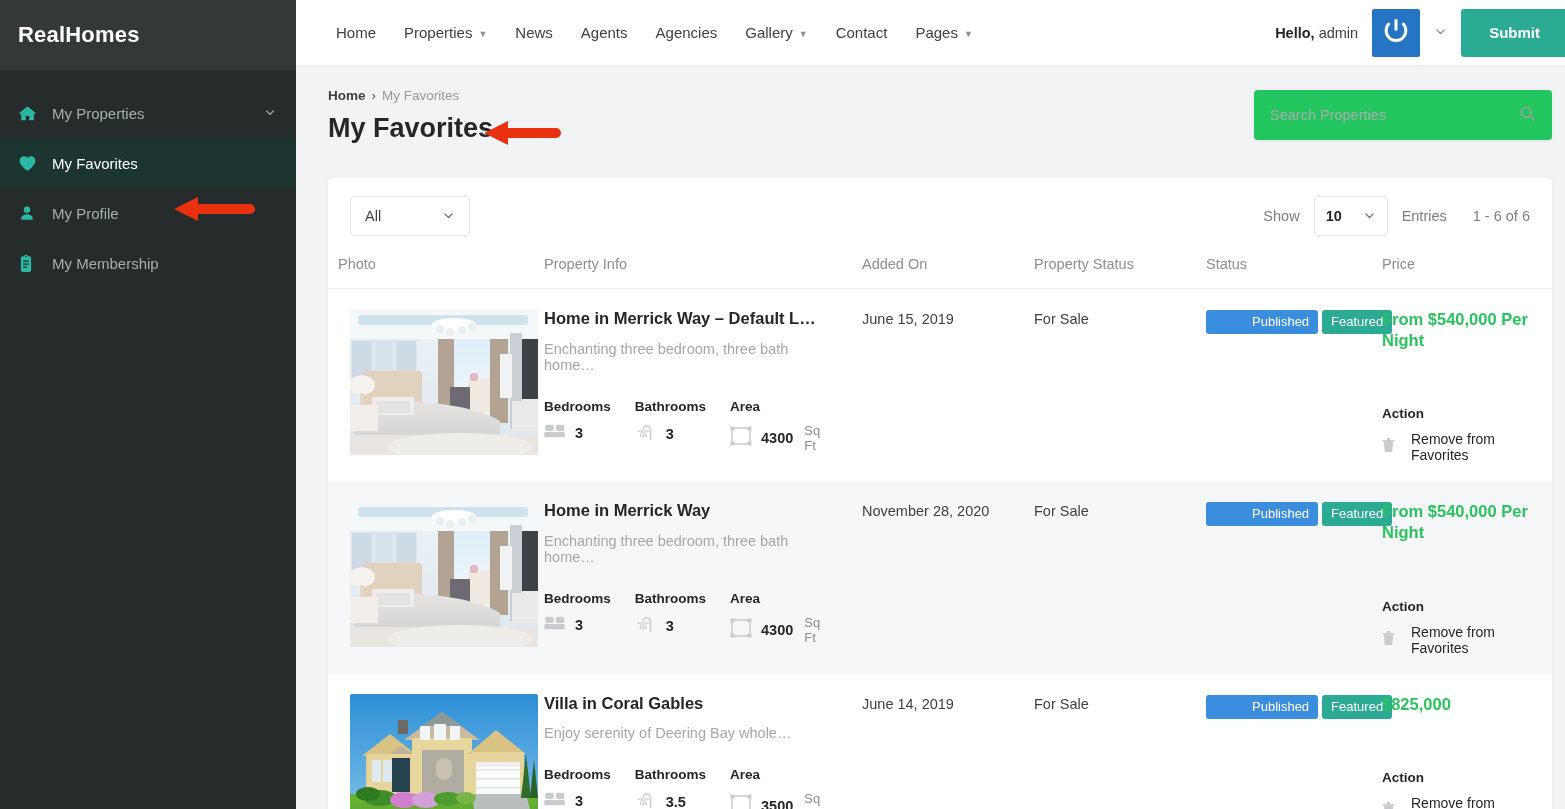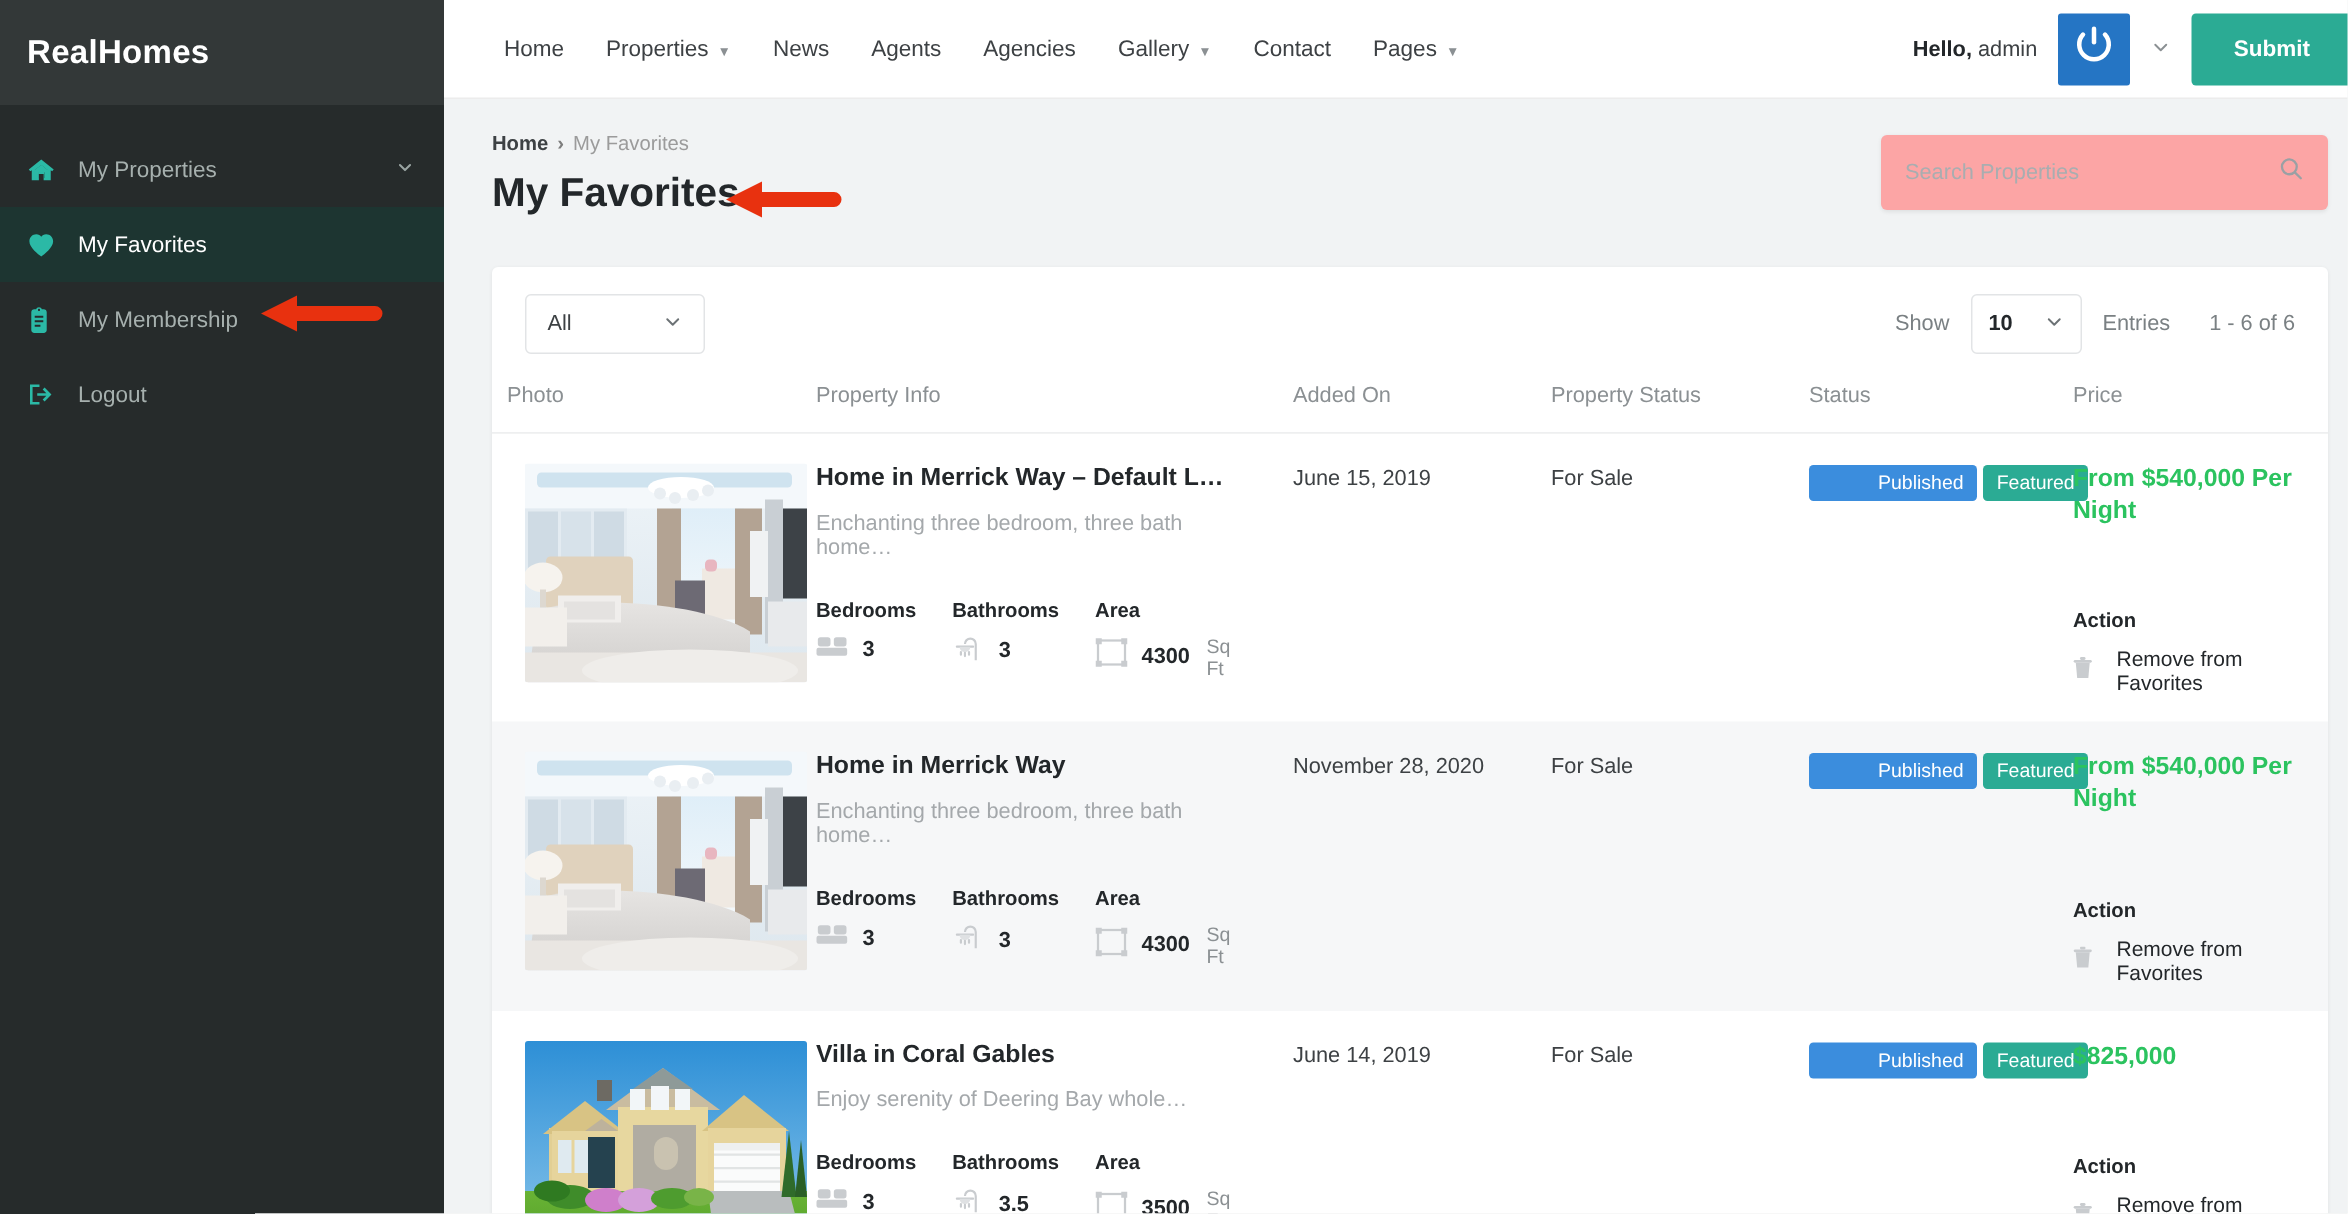--- a/index.html
+++ b/index.html
@@ -98,21 +98,21 @@
   .breadcrumb { font-size: 13.5px; color: #9b9b9b; }
   .breadcrumb .bc-home { color: #3d4144; font-weight: bold; }
   .breadcrumb .bc-sep { margin: 0 6px; color: #7d7d7d; font-weight: bold;}
   .page-title {
     font-size: 27px; font-weight: bold; color: #23272a;
     margin-top: 10px;
   }
   .search-box {
     position: absolute; right: 12px; top: 24px;
     width: 298px; height: 50px;
-    background: #fca5a5; border-radius: 4px;
+    background: #22c55e; border-radius: 4px;
     box-shadow: 0 1px 3px rgba(0,0,0,.08);
     display: flex; align-items: center;
     padding: 0 16px;
   }
   .search-box input {
     border: none; outline: none; flex: 1;
     font-size: 14.5px; color: #3d4144;
     font-family: "Liberation Sans", sans-serif;
     background: transparent;
   }
@@ -239,39 +239,39 @@
 
       <div class="nav-item active">
         <span class="nav-icon">
           <svg width="19" height="18" viewBox="0 0 24 22" fill="currentColor">
             <path d="M12 21S2 14.6 2 8.3C2 4.8 4.7 2.4 7.8 2.4c2 0 3.4 1 4.2 2.1.8-1.1 2.2-2.1 4.2-2.1C19.3 2.4 22 4.8 22 8.3 22 14.6 12 21 12 21z"></path>
           </svg>
         </span>
         <span class="nav-label">My Favorites</span>
       </div>
 
+      <div class="nav-item">
+        <span class="nav-icon">
+          <svg width="18" height="18" viewBox="0 0 24 24" fill="currentColor">
+            <circle cx="12" cy="7.5" r="4.3"></circle>
+            <path d="M12 13.5c-4.2 0-7.6 2.5-7.6 5.6V21h15.2v-1.9c0-3.1-3.4-5.6-7.6-5.6z"></path>
+          </svg>
+        </span>
+        <span class="nav-label">My Profile</span>
+      </div>
 
       <div class="nav-item">
         <span class="nav-icon">
           <svg width="16" height="19" viewBox="0 0 20 24" fill="currentColor">
             <path d="M14 2.8h-1.6C12.1 1.8 11.2 1 10 1S7.9 1.8 7.6 2.8H6c-1.4 0-2.5 1.1-2.5 2.5v15c0 1.4 1.1 2.5 2.5 2.5h8c1.4 0 2.5-1.1 2.5-2.5v-15c0-1.4-1.1-2.5-2.5-2.5zM10 2.4c.5 0 .9.4.9.9s-.4.9-.9.9-.9-.4-.9-.9.4-.9.9-.9zM6.4 8.2h7.2v1.6H6.4V8.2zm0 3.8h7.2v1.6H6.4V12zm0 3.8h4.8v1.6H6.4v-1.6z"></path>
           </svg>
         </span>
         <span class="nav-label">My Membership</span>
       </div>
 
-      <div class="nav-item">
-        <span class="nav-icon">
-          <svg width="19" height="18" viewBox="0 0 24 22" fill="currentColor">
-            <path d="M2.5 2.5h8v2.2H4.7v12.6h5.8v2.2h-8V2.5z"></path>
-            <path d="M14.8 5.2 13.2 6.8l3.1 3.1H8.6v2.2h7.7l-3.1 3.1 1.6 1.6L20.6 11l-5.8-5.8z"></path>
-          </svg>
-        </span>
-        <span class="nav-label">Logout</span>
-      </div>
     </nav>
   </aside>
 
   <div class="main">
 
     <header class="topbar">
       <nav class="topnav">
         <a href="#">
             <span>Home</span>
           </a>

